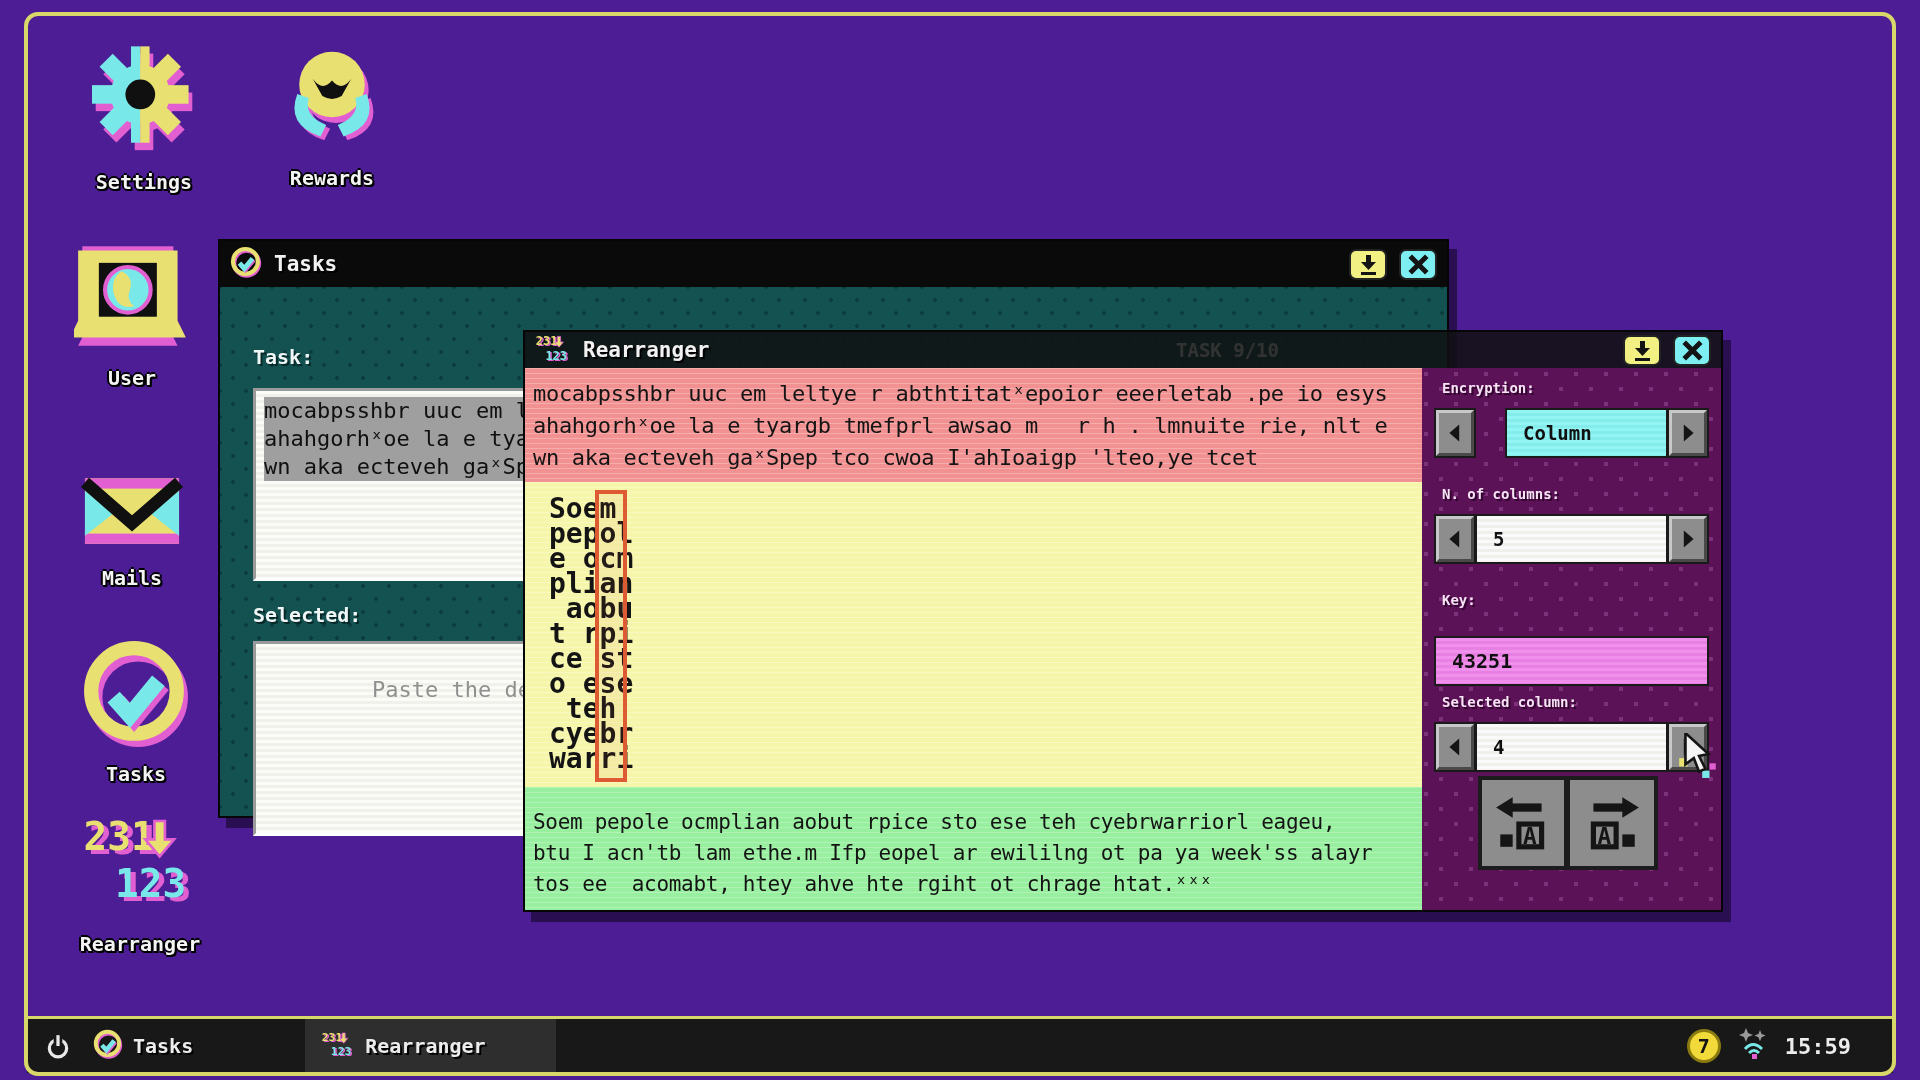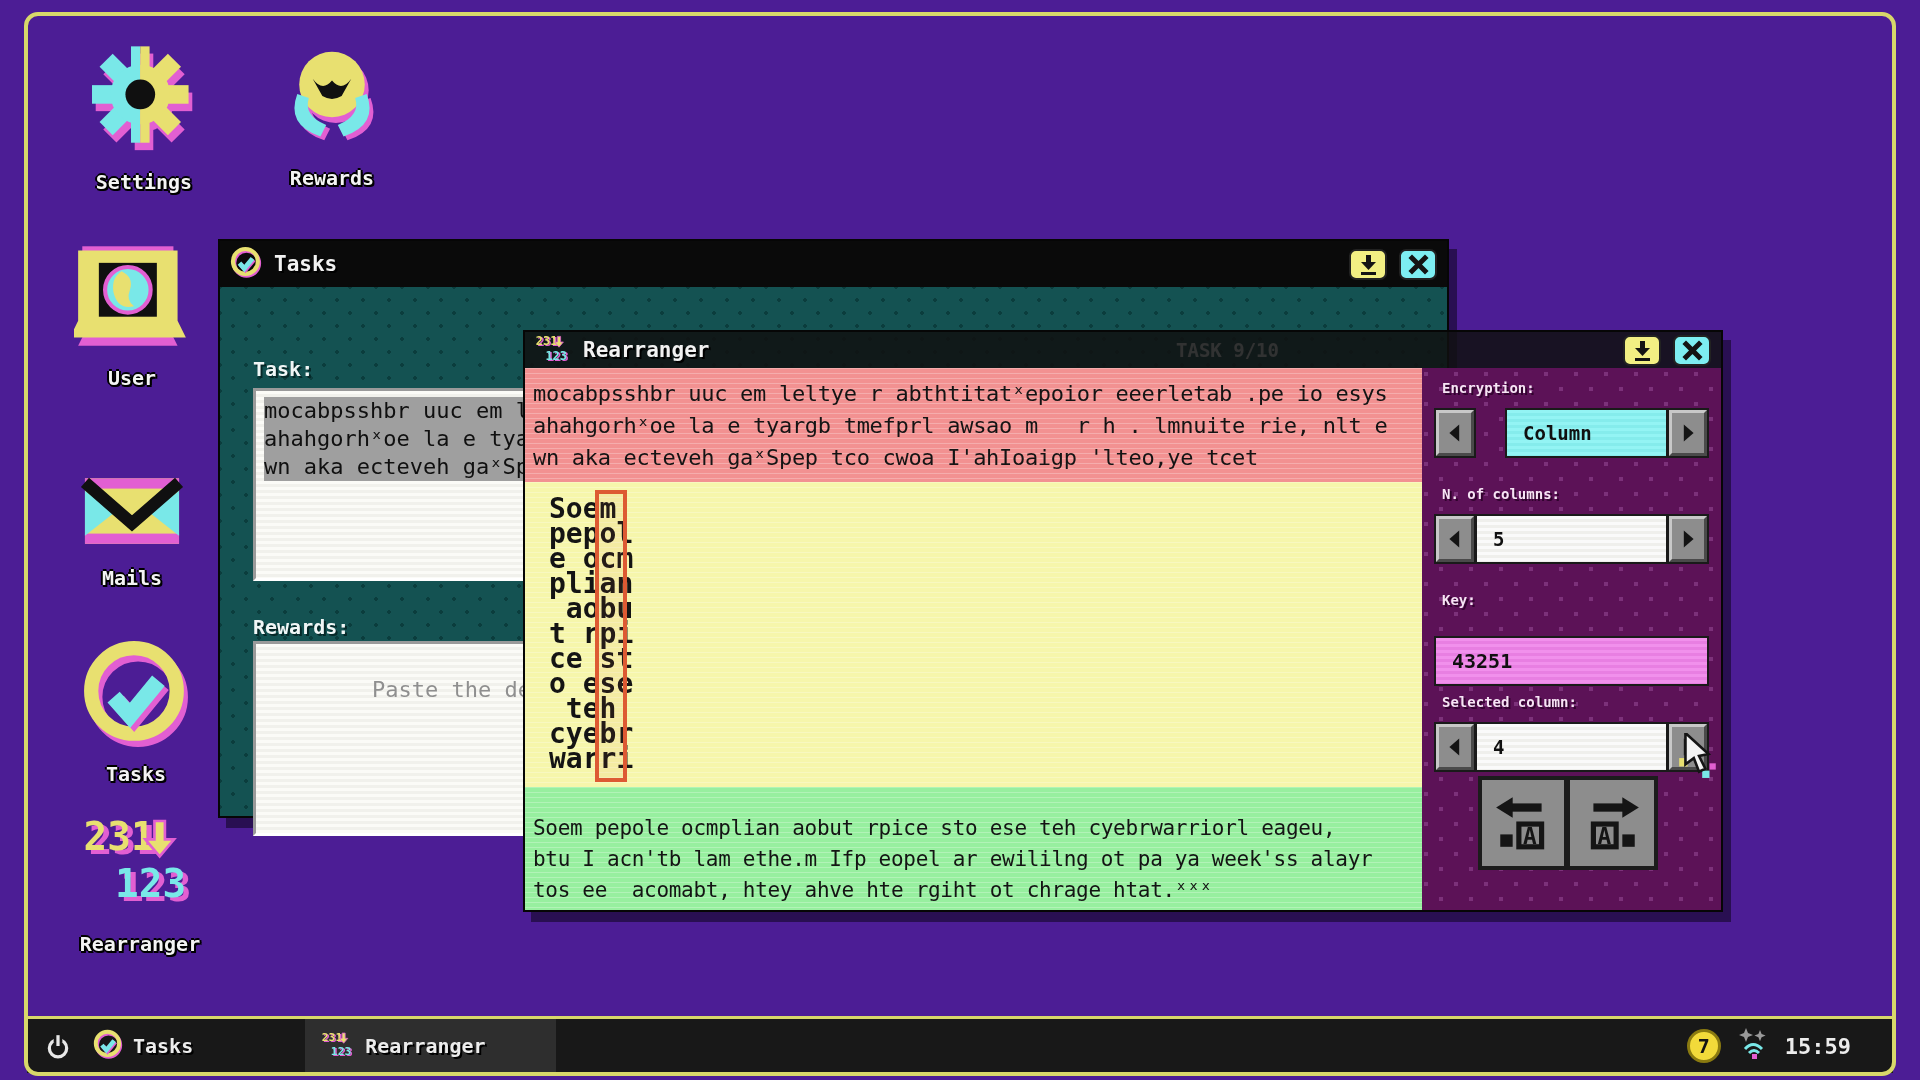--- a/index.html
+++ b/index.html
@@ -19,21 +19,21 @@
   .wbtn{width:38px;height:31px;border:2px solid #222;border-radius:7px;display:flex;
     align-items:center;justify-content:center;cursor:pointer;padding:0;}
   .wbtn.min{background:#f2ef83;}
   .wbtn.cls{background:#7deef2;}
   
   .tasks-win{left:218px;top:239px;width:1227px;height:575px;z-index:2;}
   .tasks-win .titlebar{height:46px;}
   .tasks-body{position:relative;width:100%;height:529px;background-color:#145252;
     background-image:radial-gradient(#0b3d3d 2px,transparent 2px),radial-gradient(#0b3d3d 2px,transparent 2px);
     background-size:26px 26px;background-position:0 0,13px 13px;}
-  .tlabel{position:absolute;font-weight:bold;font-size:20px;color:#f0f6f6;text-shadow:2px 2px 0 #062828;margin-top:12px;}
+  .tlabel{position:absolute;font-weight:bold;font-size:20px;color:#f0f6f6;text-shadow:2px 2px 0 #062828;}
   .counter{position:absolute;left:956px;top:52px;font-weight:bold;font-size:19px;color:#f6fbfb;}
   .userlab{position:absolute;left:956px;top:86px;font-weight:bold;font-size:19px;color:#4f7d7d;}
   .wbox{position:absolute;left:33px;width:890px;background:
     repeating-linear-gradient(180deg,#fbfbf7 0 3px,#f1f1ec 3px 6px);
     border:3px solid;border-color:#9a9a9a #ffffff #ffffff #9a9a9a;box-sizing:border-box;cursor:text;}
   .task-box{top:101px;height:193px;padding:6px 8px;font-size:22px;line-height:28px;color:#101010;}
   .task-box .sel{background:#9f9f9f;white-space:pre;display:inline-block;}
   .sol-box{top:354px;height:195px;padding:8px 10px;font-size:22px;color:#8f8f8f;white-space:pre;}
   
   .rear-win{left:523px;top:330px;width:1196px;height:578px;z-index:3;}
@@ -41,21 +41,21 @@
   .rear-body{display:flex;width:100%;height:542px;}
   .rear-left{width:897px;display:flex;flex-direction:column;}
   .stripes{background-image:repeating-linear-gradient(180deg,rgba(255,255,255,.25) 0 1px,transparent 1px 5px);}
   .red-area{height:114px;background-color:#f29191;padding:10px 8px;box-sizing:border-box;
     font-size:22px;line-height:32px;color:#141414;white-space:pre;letter-spacing:-.3px;cursor:text;}
   .yellow-area{position:relative;height:305px;background-color:#f6f6ab;box-sizing:border-box;
     padding:14px 16px 0 24px;cursor:pointer;}
   .grid-row{font-size:28px;line-height:25px;font-weight:bold;color:#141414;white-space:pre;}
   .col-highlight{position:absolute;left:70px;top:8px;width:24px;height:284px;
     border:4px solid #dd5a33;background:rgba(230,120,60,.08);}
-  .green-area{height:123px;background-color:#97ef9f;padding:26px 8px;box-sizing:border-box;
+  .green-area{height:123px;background-color:#97ef9f;padding:20px 8px;box-sizing:border-box;
     font-size:21px;line-height:31px;color:#141414;white-space:pre;letter-spacing:-.3px;cursor:text;}
   
   .panel{position:relative;width:299px;background-color:#5c1257;
     background-image:radial-gradient(#7c317a 2.2px,transparent 2.2px),radial-gradient(#7c317a 2.2px,transparent 2.2px);
     background-size:30px 30px;background-position:4px 6px,19px 21px;}
   .plabel{position:absolute;left:20px;font-weight:bold;font-size:14px;color:#f6e4f4;
     text-shadow:2px 2px 0 #31032e;}
   .spinner{position:absolute;left:14px;right:14px;height:46px;display:flex;}
   .spin-btn{width:38px;height:100%;background:#8d8d8d;border:3px solid;padding:0;cursor:pointer;
     border-color:#c8c8c8 #4a4a4a #4a4a4a #c8c8c8;outline:2px solid #1a1a1a;
@@ -258,21 +258,21 @@
     </div>
     <div class="tasks-body">
       <span class="counter">TASK 9/10</span>
       <span class="userlab">User:</span>
       <span class="tlabel" style="left:33px;top:58px">Task:</span>
       <div class="wbox task-box">
         <span class="sel">mocabpsshbr uuc em leltye r abthtitatˣepoior eeerletab .pe io esys</span><br>
         <span class="sel">ahahgorhˣoe la e tyargb tmefprl awsao m   r h . lmnuite rie, nlt e</span><br>
         <span class="sel">wn aka ecteveh gaˣSpep tco cwoa I'ahIoaigp 'lteo,ye tcet</span>
       </div>
-      <span class="tlabel" style="left:33px;top:316px">Rewards:</span>
+      <span class="tlabel" style="left:33px;top:316px">Selected:</span>
       <div class="wbox sol-box">
         <span>Paste the decrypted</span>
       </div>
     </div>
   </div>
 
   <div class="win rear-win">
     <div class="titlebar">
       <span><svg width="36" height="30" viewBox="0 0 90 74">
             <use href="#d-rearr"></use>

